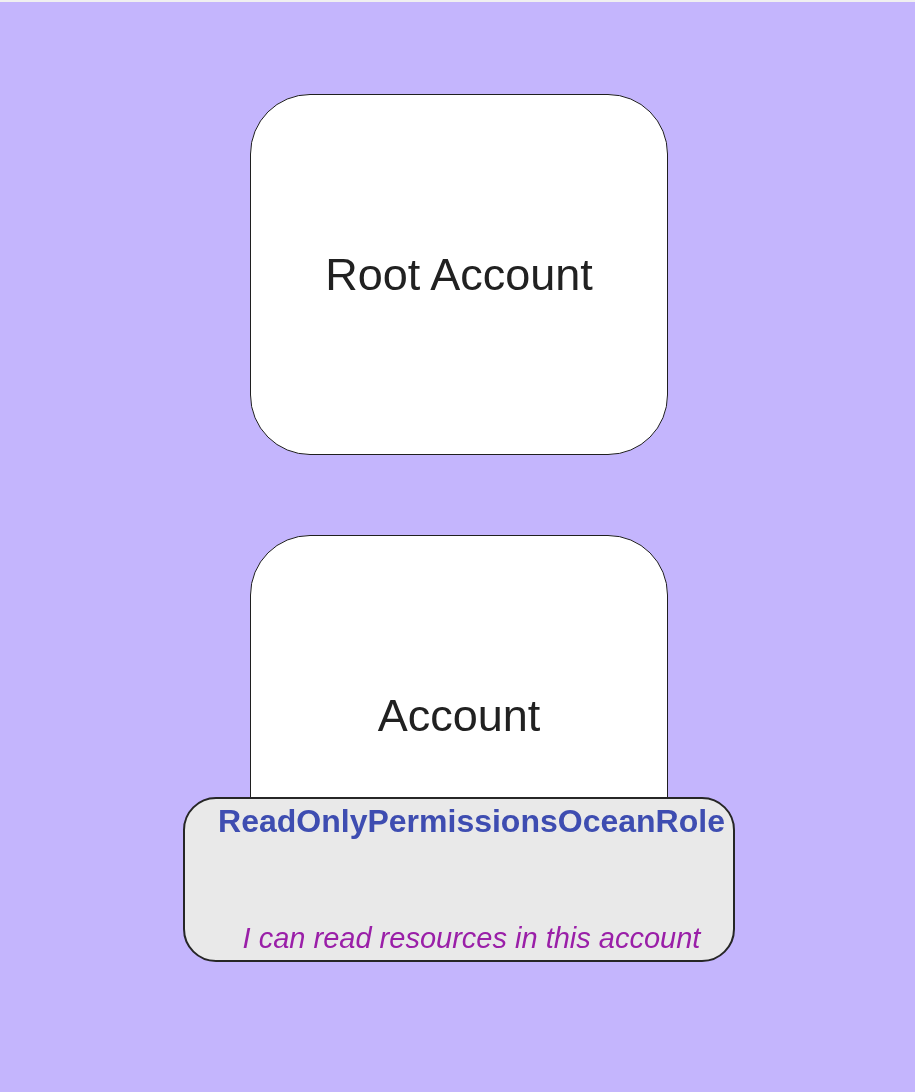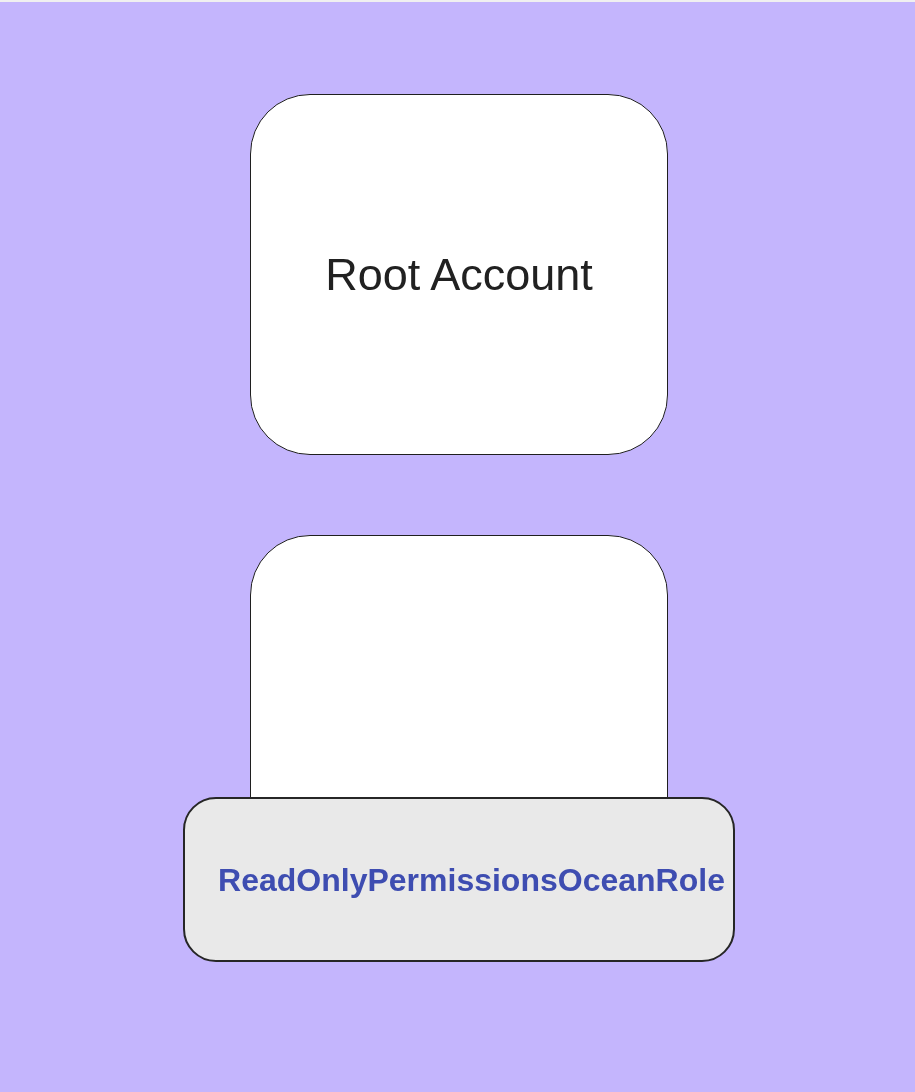--- a/index.html
+++ b/index.html
@@ -45,21 +45,21 @@
     top: 795px;
     width: 552px;
     height: 165px;
     background: #e9e9e9;
     border: 2px solid #262626;
     border-radius: 33px;
     box-sizing: border-box;
     display: flex;
     flex-direction: column;
     align-items: center;
-    justify-content: center;
+    justify-content: space-between;
     text-align: center;
     padding-left: 25px;
   }
   .role-name {
     font-size: 32px;
     line-height: 44px;
     font-weight: bold;
     color: #3e4db1;
     white-space: nowrap;
   }
@@ -75,20 +75,22 @@
 <body>
 
 <div class="canvas">
 
   <div class="account-box root">
     <div class="account-label">Root Account</div>
   </div>
 
   <div class="account-box integration">
     <div class="account-label">
+      <div>Account</div>
     </div>
   </div>
 
   <div class="role-box">
     <div class="role-name">ReadOnlyPermissionsOceanRole</div>
+    <div class="role-desc">I can read resources in this account</div>
   </div>
 
 </div>
 
 </body></html>

